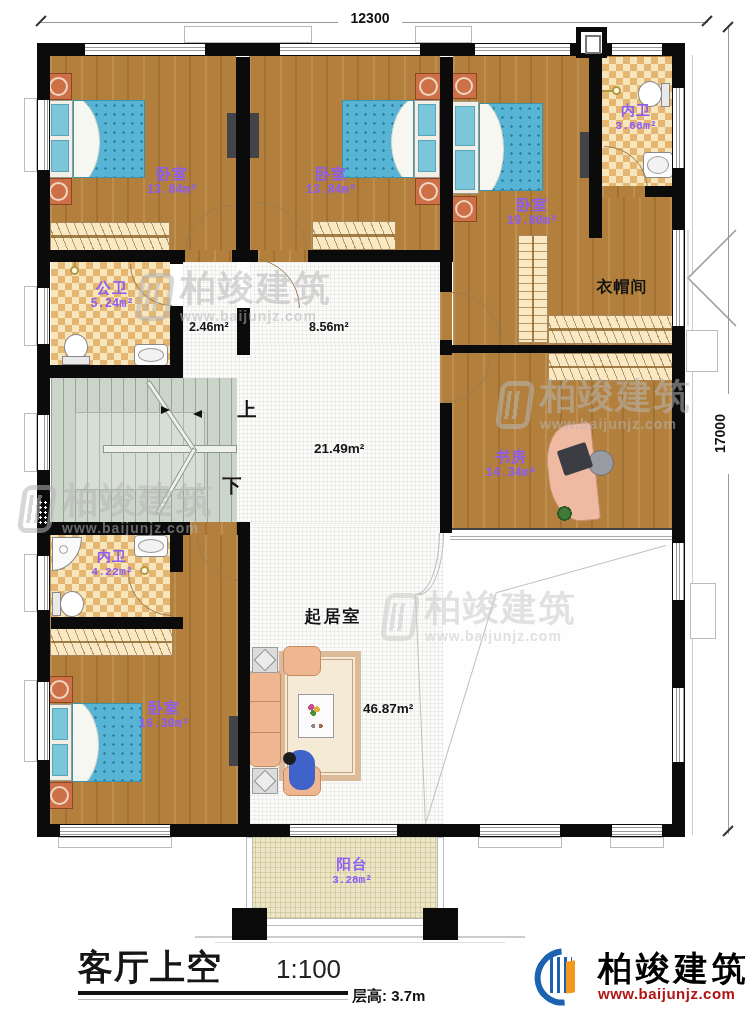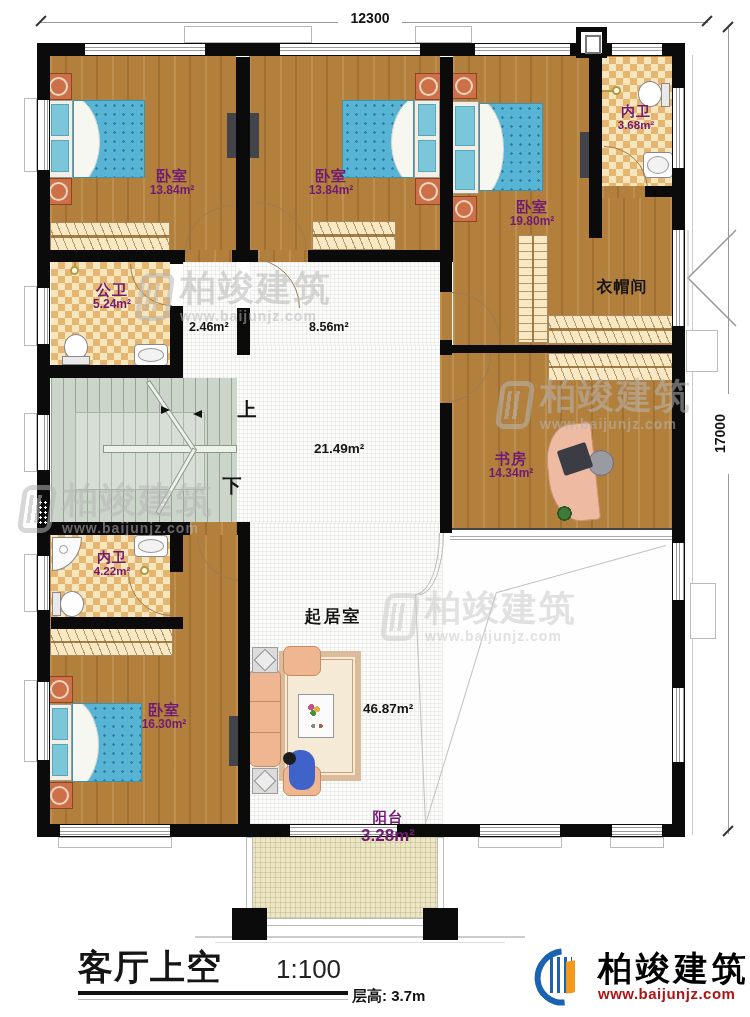--- a/index.html
+++ b/index.html
@@ -34,21 +34,21 @@
   .sinkk::after{content:"";position:absolute;inset:3px;border:1px solid #999;border-radius:50%;background:#f2f2f2;}
   .shower{position:absolute;z-index:13;background:#fafafa;border:1px solid #888;border-bottom-right-radius:100% 100%;box-sizing:border-box;}
   .shower::after{content:"";position:absolute;left:6px;top:7px;width:7px;height:7px;border:1px solid #999;border-radius:50%;}
   .bulb{position:absolute;z-index:13;border:2px solid #b09a40;border-radius:50%;background:#fffbe8;box-sizing:border-box;width:9px;height:9px;}
   .arc{position:absolute;overflow:hidden;z-index:20;}
   .arc i{position:absolute;width:200%;height:200%;box-sizing:border-box;border:1px solid #9b7b4f;border-radius:50%;display:block;}
   .h-bl i{left:-100%;top:0;}  .h-tl i{left:-100%;top:-100%;}  .h-tr i{left:0;top:-100%;}  .h-br i{left:0;top:0;}
   .curve{position:absolute;overflow:hidden;z-index:8;}
   .curve i{position:absolute;width:200%;height:200%;box-sizing:border-box;border:1px solid #bbb;border-radius:50%;display:block;left:-100%;top:-100%;}
   .line{position:absolute;background:#c0c0c0;height:1px;transform-origin:0 0;z-index:8;}
-  .rlabel{position:absolute;z-index:40;width:90px;text-align:center;color:#701a75;line-height:1.15;font-weight:bold;white-space:nowrap;}
+  .rlabel{position:absolute;z-index:40;width:90px;text-align:center;color:#8b5cf6;line-height:1.15;font-weight:bold;white-space:nowrap;font-family:Liberation Mono, monospace;}
   .rlabel b{display:block;font-size:15px;letter-spacing:1px;}
   .rlabel span{display:block;font-size:12px;}
   .alabel{position:absolute;z-index:40;font-weight:bold;font-size:12.5px;color:#141414;white-space:nowrap;}
   .biglabel{position:absolute;z-index:40;font-weight:bold;color:#141414;white-space:nowrap;text-align:center;}
   .stairs{position:absolute;z-index:7;background:#ccd5ca;background-image:repeating-linear-gradient(90deg,rgba(95,112,95,.5) 0 1px,transparent 1px 12px);}
   .srail{position:absolute;background:#edf1ea;border:1px solid #8a988a;box-sizing:border-box;transform-origin:0 0;}
   .arrow-r{position:absolute;width:0;height:0;border-left:9px solid #111;border-top:4px solid transparent;border-bottom:4px solid transparent;z-index:9;}
   .arrow-l{position:absolute;width:0;height:0;border-right:9px solid #111;border-top:4px solid transparent;border-bottom:4px solid transparent;z-index:9;}
   .wm{position:absolute;z-index:50;color:rgba(182,182,182,.55);display:flex;align-items:center;gap:8px;pointer-events:none;}
   .wm-glyph{width:34px;height:48px;border:5px solid currentColor;border-radius:9px;transform:skewX(-8deg);position:relative;flex:none;box-sizing:border-box;}
@@ -343,23 +343,23 @@
   <div class="rlabel" style="left:67px;top:549px;">
     <b style="font-size:14px;">内卫</b>
       <span style="font-size:11.5px;">4.22m²</span>
     </div>
   <div class="rlabel" style="left:119px;top:701px;">
     <b>卧室</b>
       <span>16.30m²</span>
     </div>
   <div class="biglabel" style="left:283px;top:605px;width:100px;font-size:17px;letter-spacing:2px;">起居室</div>
   <div class="alabel" style="left:363px;top:701px;font-size:13.5px;">46.87m²</div>
-  <div class="rlabel" style="left:307px;top:809px;padding-left:36px;">
+  <div class="rlabel" style="left:307px;top:857px;">
     <b style="font-size:14.5px;">阳台</b>
-      <span style="font-size:17px;">3.28m²</span>
+      <span style="font-size:11px;">3.28m²</span>
     </div>
   <div class="biglabel" style="left:232px;top:397px;width:30px;font-size:19px;">上</div>
   <div class="biglabel" style="left:217px;top:473px;width:30px;font-size:19px;">下</div>
 
   <div class="wm" style="left:138px;top:270px;">
     <div class="wm-glyph"></div>
     <div>
       <div class="wm-brand">柏竣建筑</div>
       <div class="wm-url">www.baijunjz.com</div>
     </div>

